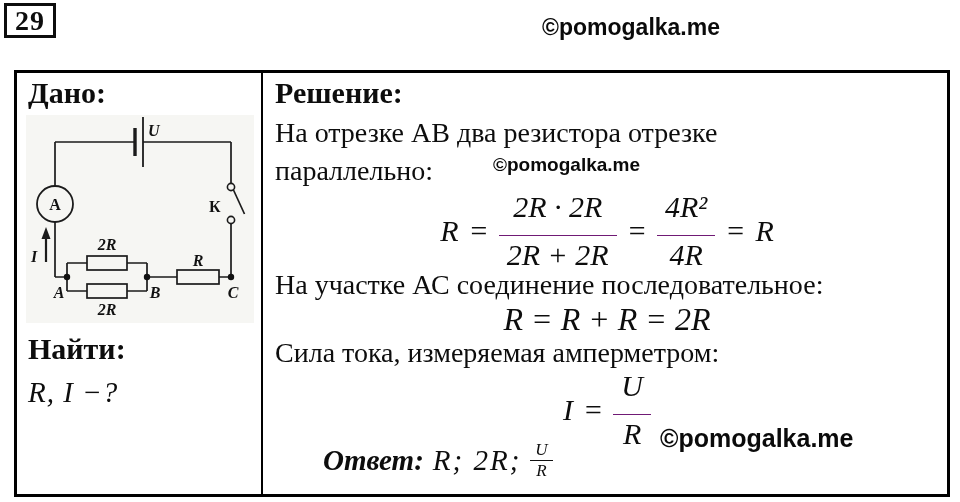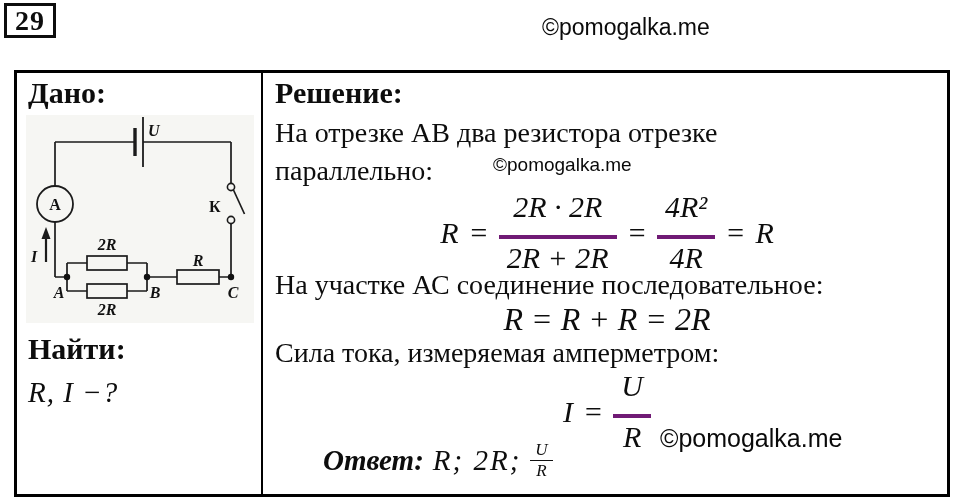--- a/index.html
+++ b/index.html
@@ -9,41 +9,41 @@
     overflow:hidden;
   }
   .abs{position:absolute;}
   
   .problem-box{
     left:4px;top:3px;width:46px;height:29px;border:3px solid #0d0d0d;
     font-weight:bold;font-size:28px;line-height:29px;text-align:center;
     letter-spacing:1px;
   }
   
-  .wm{font-family:"Liberation Sans","DejaVu Sans",sans-serif;font-weight:normal;color:#0a0a0a;}
+  .wm{font-family:"Liberation Sans","DejaVu Sans",sans-serif;font-weight:bold;color:#0a0a0a;}
   .wm-top{left:542px;top:14px;font-size:23px;}
   .wm-1{left:476px;top:81px;font-size:19px;}
   .wm-2{left:643px;top:351px;font-size:25px;}
   
   .main-box{
     left:14px;top:70px;width:930px;height:421px;border:3px solid #000;
   }
   .col-divider{left:244px;top:0;width:2px;height:100%;background:#000;}
   .h-bold{font-weight:bold;font-size:30px;line-height:32px;}
   .body-line{font-size:28px;line-height:32px;white-space:nowrap;}
   .it{font-style:italic;}
   
   .formula-row{
     left:250px;width:680px;display:flex;justify-content:center;align-items:center;
     gap:10px;font-style:italic;font-size:30px;
   }
   .formula-center{left:250px;width:680px;text-align:center;font-style:italic;font-size:32px;}
   .frac{display:inline-flex;flex-direction:column;text-align:center;vertical-align:middle;}
   .frac .num{display:block;padding:0 8px 11px;}
-  .frac .den{display:block;border-top:4px solid #701a75;padding:2px 8px 0;}
+  .frac .den{display:block;border-top:1px solid #701a75;padding:2px 8px 0;}
   .frac-sm{font-size:17px;line-height:18px;font-style:italic;}
   .frac-sm .num{padding:0 5px 1px;}
   .frac-sm .den{border-top:1.5px solid #111;padding:1px 5px 0;}
   
   .answer-row{left:258px;top:368px;display:flex;align-items:center;gap:9px;margin-left:48px;}
   .answer-label{font-weight:bold;font-style:italic;font-size:29px;}
   .answer-values{font-style:italic;font-size:29px;letter-spacing:2px;}
   
   .circuit{left:9px;top:42px;}
   .circuit text{font-family:"Liberation Serif","DejaVu Serif",serif;fill:#111;}

